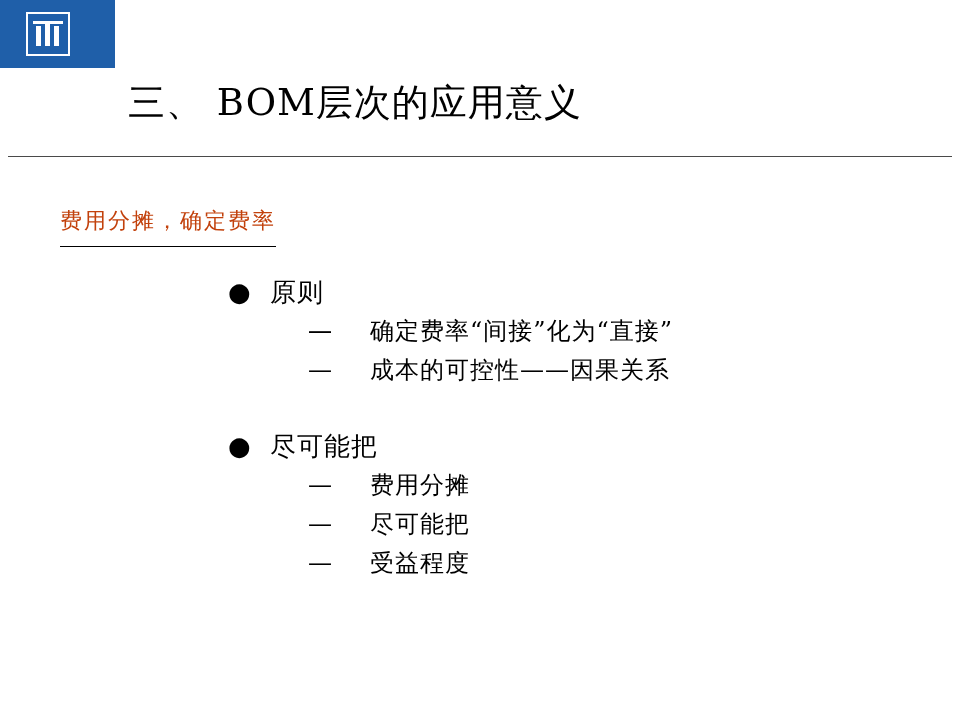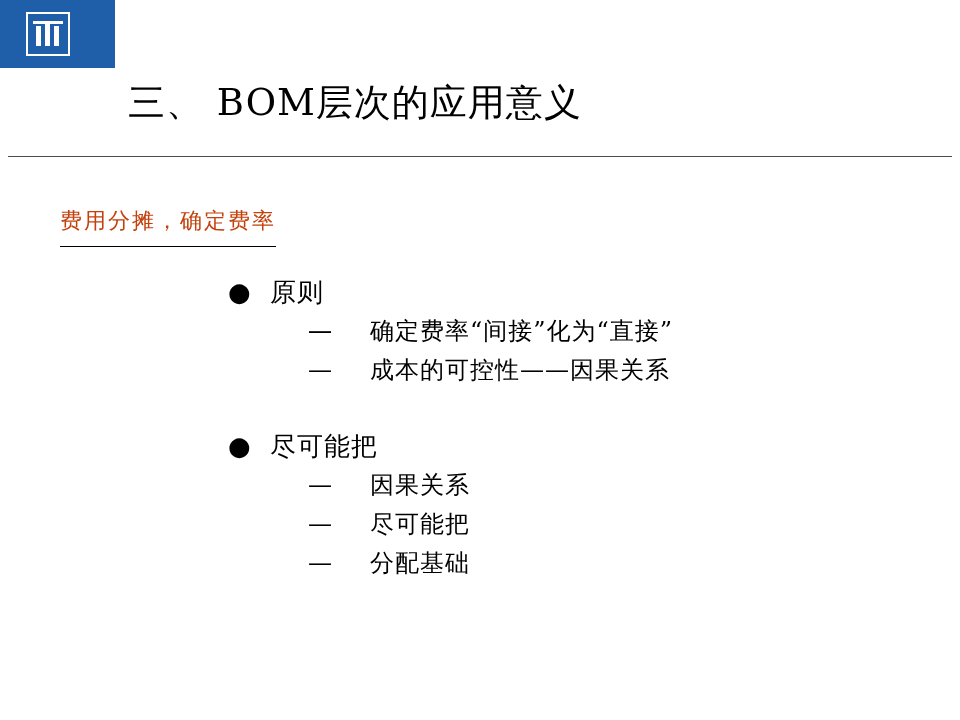--- a/index.html
+++ b/index.html
@@ -178,26 +178,26 @@
 
     <div class="spacer"></div>
 
     <div class="group">
       <div class="l1">
         <span class="bullet">●</span>
         <span>尽可能把</span>
       </div>
       <div class="l2">
         <span class="dash">—</span>
-        <span>因果关系</span>
+        <span>费用分摊</span>
       </div>
       <div class="l2">
         <span class="dash">—</span>
         <span>尽可能把</span>
       </div>
       <div class="l2">
         <span class="dash">—</span>
-        <span>分配基础</span>
+        <span>受益程度</span>
       </div>
     </div>
 
   </div>
 </div>
 
 </body></html>

